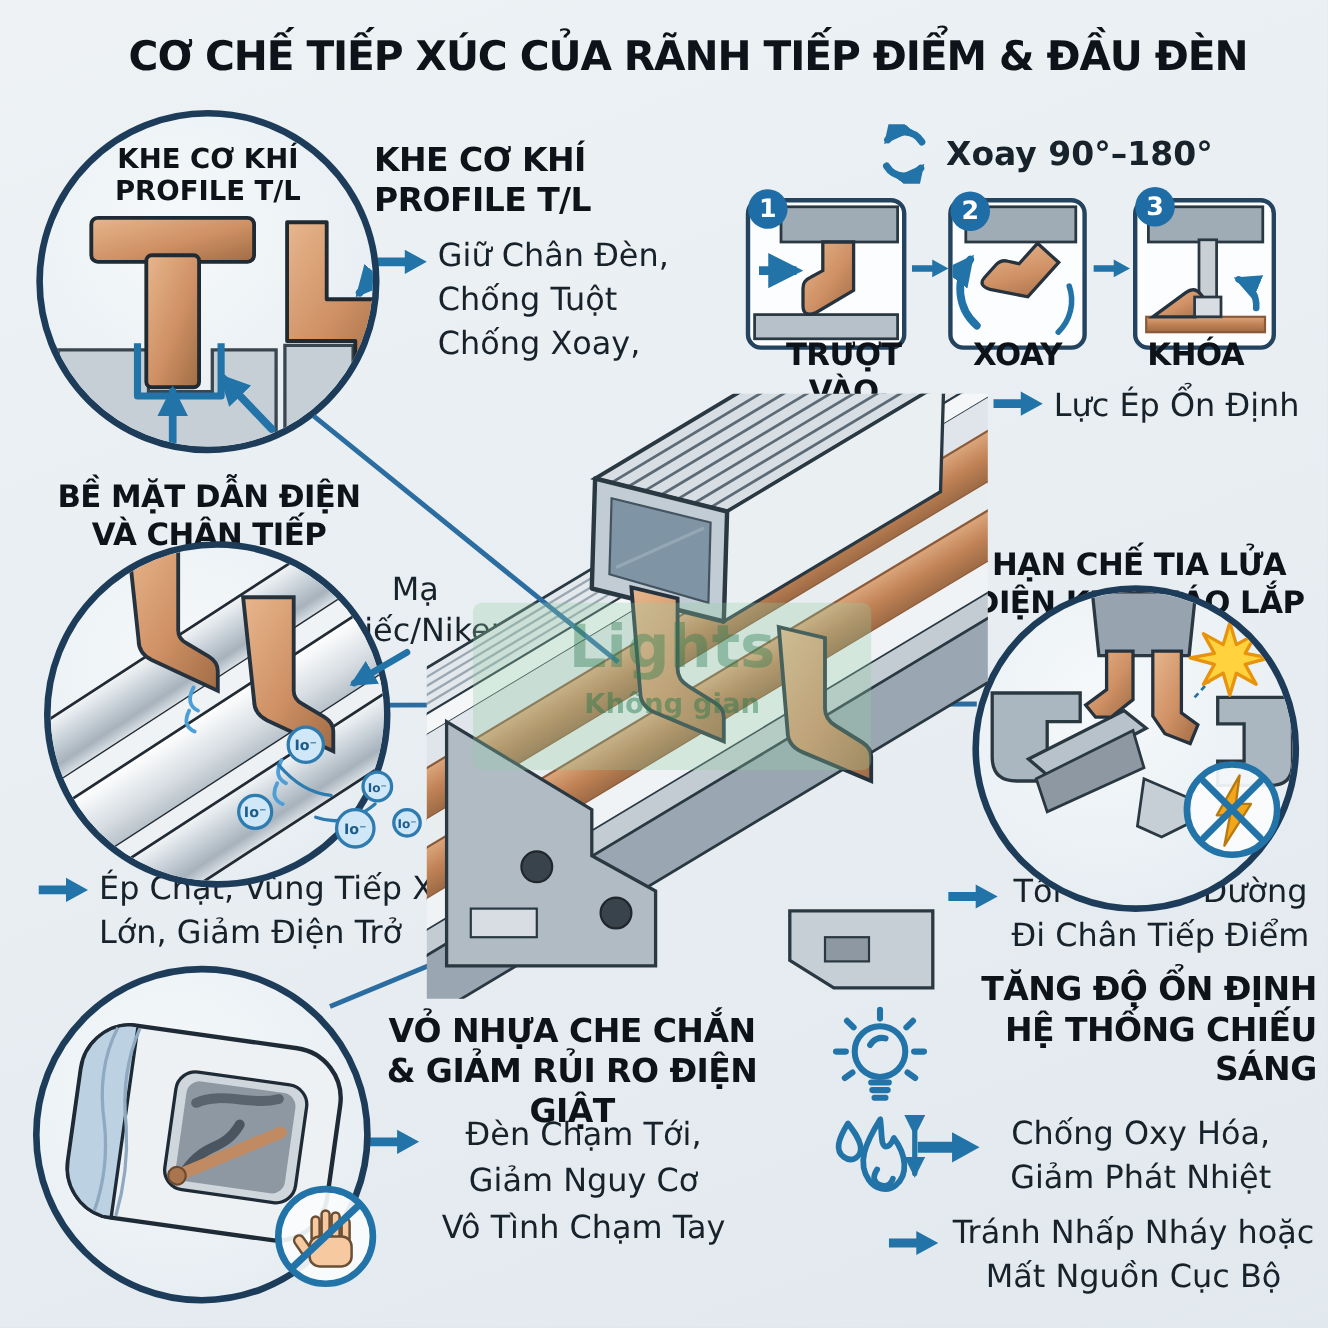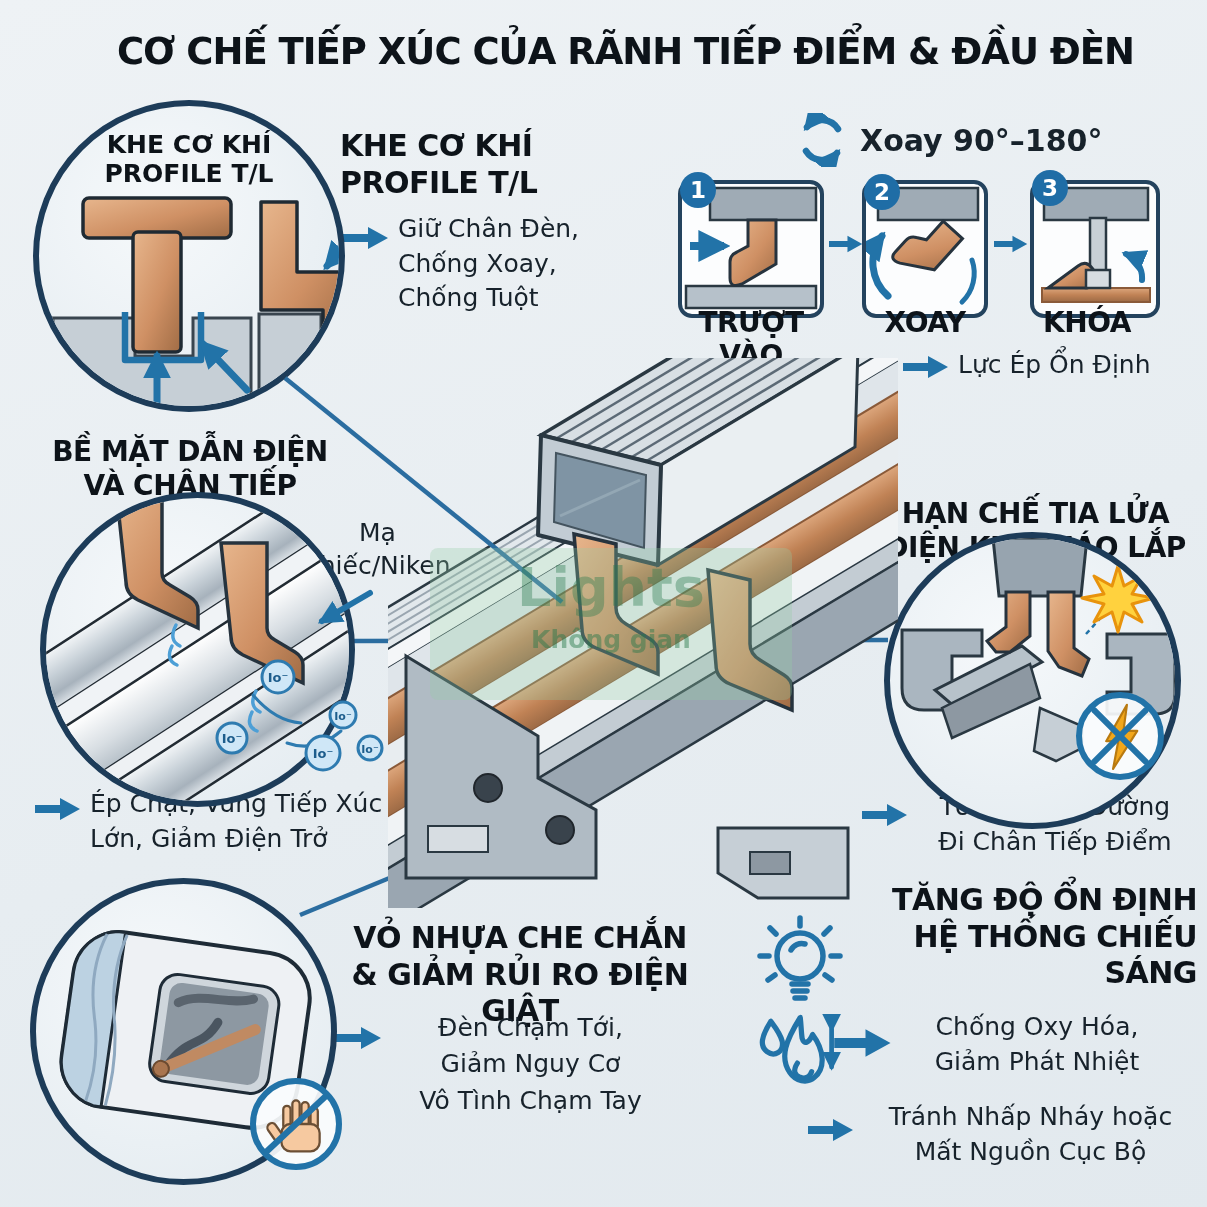--- a/index.html
+++ b/index.html
@@ -9,21 +9,21 @@
   .abs{position:absolute;}
   .title{position:absolute;top:30px;left:0;width:100%;text-align:center;
     font-size:37px;font-weight:800;letter-spacing:-1px;color:#0d1319;}
   .circle{position:absolute;border:6px solid #1d3c59;border-radius:50%;
     background:radial-gradient(circle at 40% 35%,#f6f9fb 0%,#eaf0f4 60%,#e2eaef 100%);
     overflow:hidden;box-sizing:border-box;}
   .clabel{position:absolute;top:24px;left:0;width:100%;text-align:center;
     font-size:25px;font-weight:800;line-height:1.16;color:#0d1319;}
   .h{position:absolute;font-size:28px;font-weight:800;line-height:1.22;
     letter-spacing:-0.5px;color:#0d1319;text-align:center;}
-  .b{position:absolute;font-size:25px;font-weight:500;line-height:1.38;color:#17222b;}
+  .b{position:absolute;font-size:29px;font-weight:500;line-height:1.38;color:#17222b;}
   .steplabel{position:absolute;font-size:28px;font-weight:800;color:#0d1319;text-align:center;letter-spacing:-0.5px;}
   .badge{position:absolute;width:36px;height:36px;border-radius:50%;background:#1f6da6;
     color:#fff;font-size:23px;font-weight:800;text-align:center;line-height:36px;z-index:6;}
   .stepbox{position:absolute;border:4px solid #24435e;border-radius:14px;background:#fcfdfe;box-sizing:border-box;}
   .watermark{position:absolute;border-radius:8px;background:rgba(150,205,165,0.30);
     text-align:center;z-index:5;pointer-events:none;}
   .watermark .w1{font-size:54px;font-weight:800;color:rgba(40,120,75,0.38);margin-top:8px;}
   .watermark .w2{font-size:25px;font-weight:700;color:rgba(40,120,75,0.46);margin-top:6px;}
   .ibadge{position:absolute;border:6px solid #2273a8;border-radius:50%;
     background:rgba(250,252,253,0.92);box-sizing:border-box;z-index:7;}
@@ -99,22 +99,22 @@
 
   <div class="h" style="left:340px;top:128px;text-align:left;font-size:30px;">
     <div>KHE CƠ KHÍ</div>
     <div>PROFILE T/L</div>
   </div>
   <svg class="abs" style="left:343px;top:226px;" width="46" height="24" viewBox="0 0 46 24">
     <path d="M0,8 H25 V1 L45,12 25,23 V16 H0 Z" fill="#2273a8"></path>
   </svg>
   <div class="b" style="left:398px;top:212px;">
     <div>Giữ Chân Đèn,</div>
+    <div>Chống Tuột</div>
     <div>Chống Xoay,</div>
-    <div>Chống Tuột</div>
   </div>
 
   <svg class="abs" style="left:795px;top:113px;" width="54" height="54" viewBox="0 0 54 54">
     <g fill="none" stroke="#2273a8" stroke-width="6.5" stroke-linecap="round">
       <path d="M43,16 A19,19 0 0 0 12,14" marker-end="url(#ah)"></path>
       <path d="M11,38 A19,19 0 0 0 42,40" marker-end="url(#ah)"></path>
     </g>
   </svg>
   <div class="b" style="left:860px;top:120px;font-size:30px;font-weight:600;">Xoay 90°–180°</div>
 
@@ -152,21 +152,21 @@
     </svg>
   </div>
 
   <svg class="abs" style="left:829px;top:232px;" width="34" height="24" viewBox="0 0 46 24">
       <path d="M0,8 H25 V1 L45,12 25,23 V16 H0 Z" fill="#2273a8"></path>
     </svg>
   <svg class="abs" style="left:994px;top:232px;" width="34" height="24" viewBox="0 0 46 24">
       <path d="M0,8 H25 V1 L45,12 25,23 V16 H0 Z" fill="#2273a8"></path>
     </svg>
 
-  <div class="steplabel" style="left:664px;top:306px;width:174px;">TRƯỢT VÀO</div>
+  <div class="steplabel" style="left:680px;top:306px;width:174px;">TRƯỢT VÀO</div>
   <div class="steplabel" style="left:852px;top:306px;width:146px;">XOAY</div>
   <div class="steplabel" style="left:1012px;top:306px;width:150px;">KHÓA</div>
 
   <svg class="abs" style="left:903px;top:355px;" width="46" height="24" viewBox="0 0 46 24">
       <path d="M0,8 H25 V1 L45,12 25,23 V16 H0 Z" fill="#2273a8"></path>
     </svg>
   <div class="b" style="left:958px;top:348px;">Lực Ép Ổn Định</div>
 
   <svg class="abs z3" style="left:388px;top:358px;" width="510" height="550" viewBox="0 0 510 550">
     <g transform="rotate(-31 255 250)">

